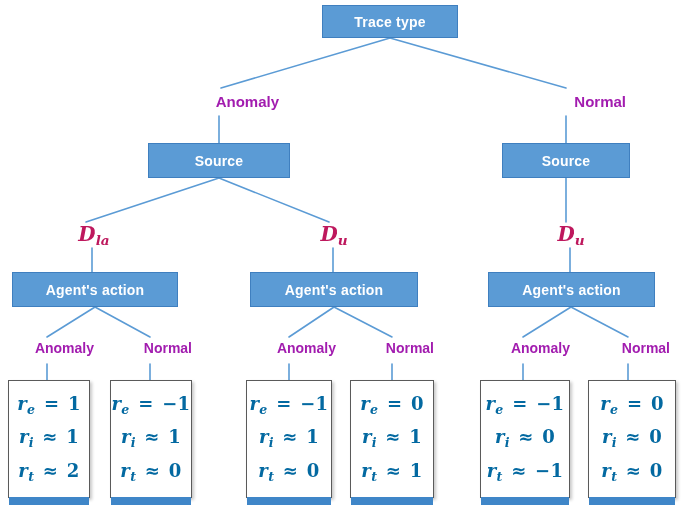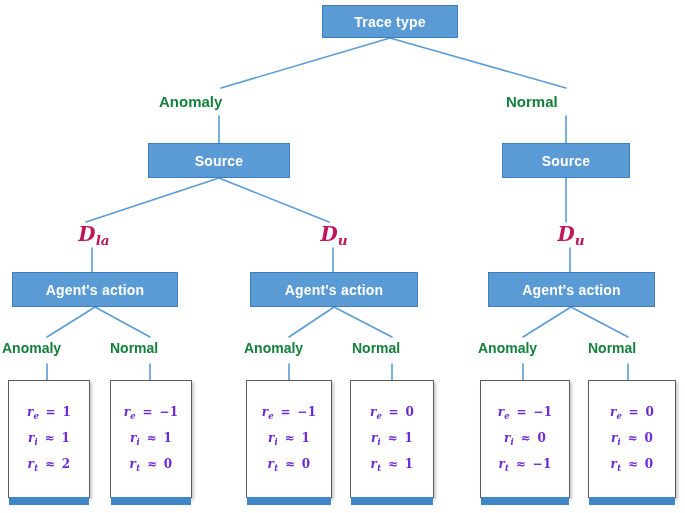--- a/index.html
+++ b/index.html
@@ -25,24 +25,24 @@
     align-items:center;
     justify-content:center;
     letter-spacing:0.2px;
     z-index:3;
   }
   .node .nlabel{line-height:1;}
 
   
   .edge-label{
     position:absolute;
-    color:#15803d;
+    color:#a21caf;
     font-weight:bold;
     white-space:nowrap;
-    text-align:left;
+    text-align:right;
     z-index:4;
   }
 
   
   .ds-label{
     position:absolute;
     font-family:"DejaVu Serif", serif;
     font-style:italic;
     font-weight:bold;
     color:#be185d;
@@ -71,22 +71,22 @@
   .card .bar{
     position:absolute;
     left:0;right:0;bottom:-8px;
     height:8px;
     background:#3F86C8;
   }
   .card .row{
     font-family:"DejaVu Serif", serif;
     font-style:italic;
     font-weight:bold;
-    color:#6d28d9;
-    font-size:12px;
+    color:#0369a1;
+    font-size:18px;
     white-space:nowrap;
     line-height:1;
     margin:6px 0;
     letter-spacing:0.3px;
   }
   .card .row .sub{
     font-size:0.70em;
     vertical-align:-0.30em;
     font-style:italic;
   }

